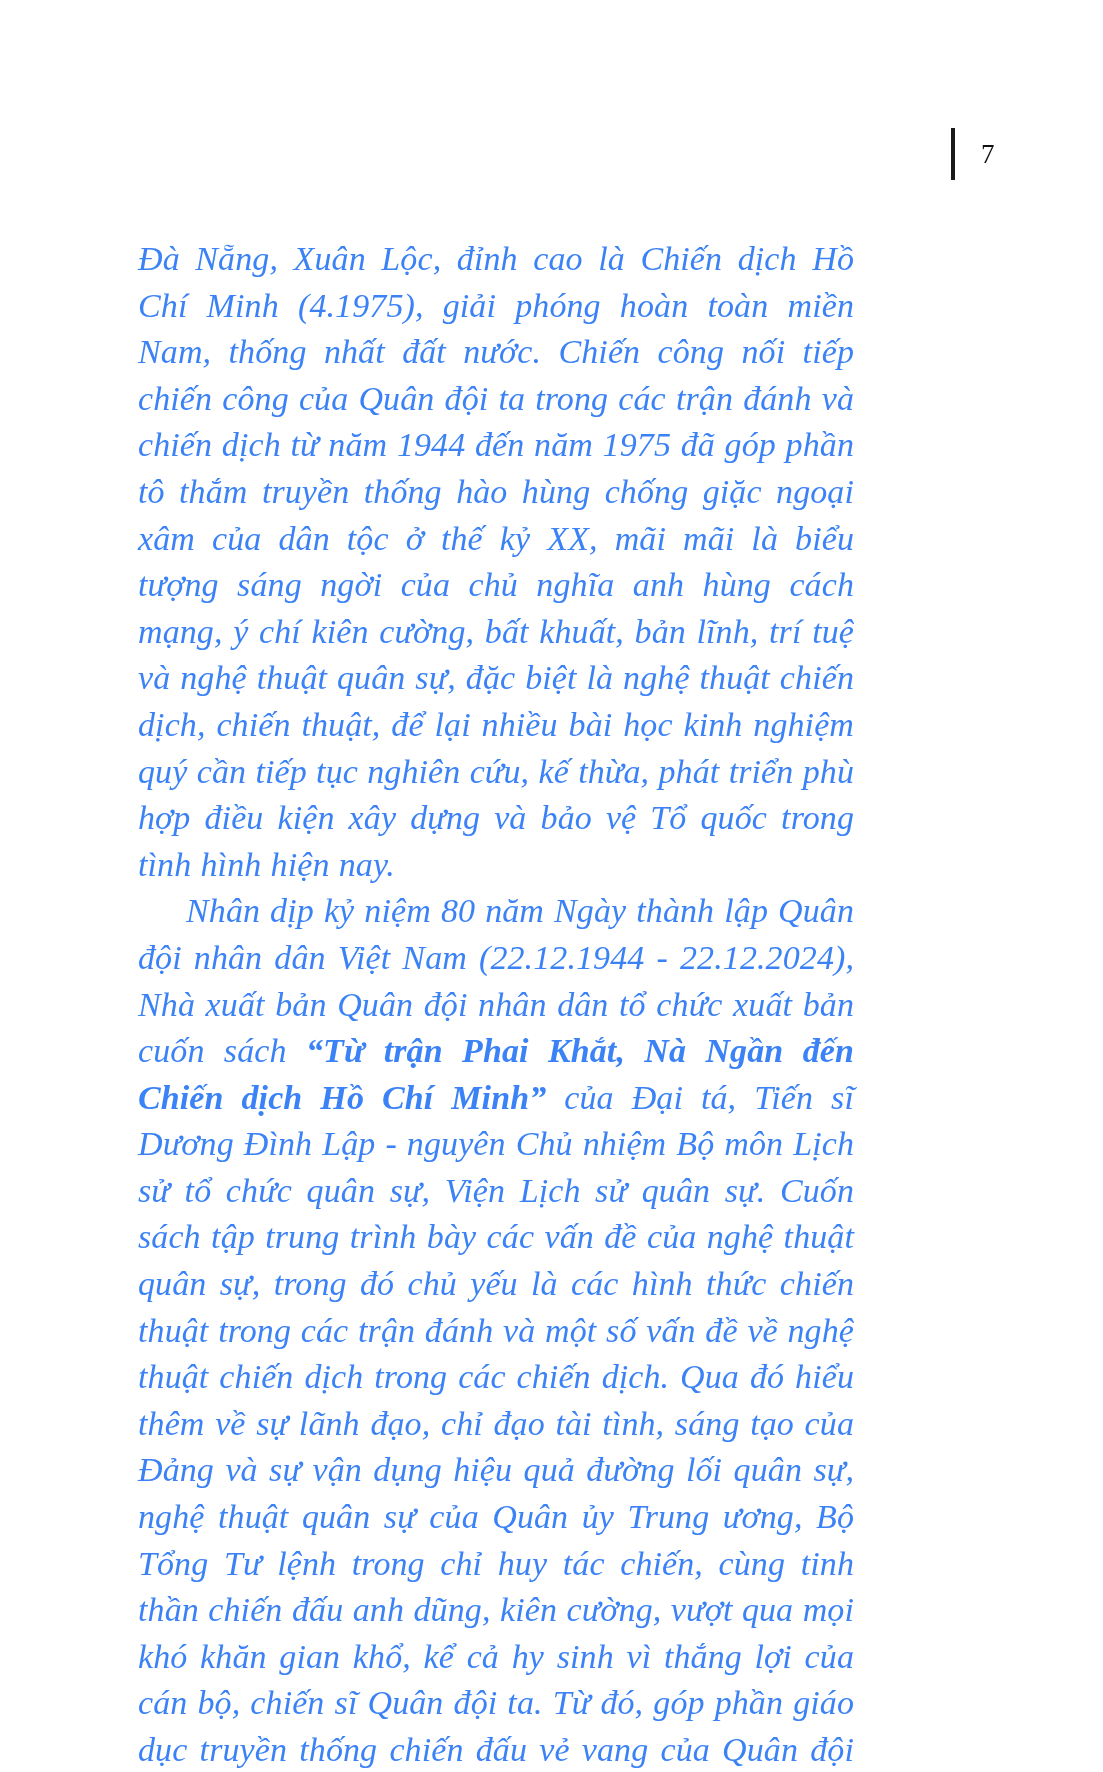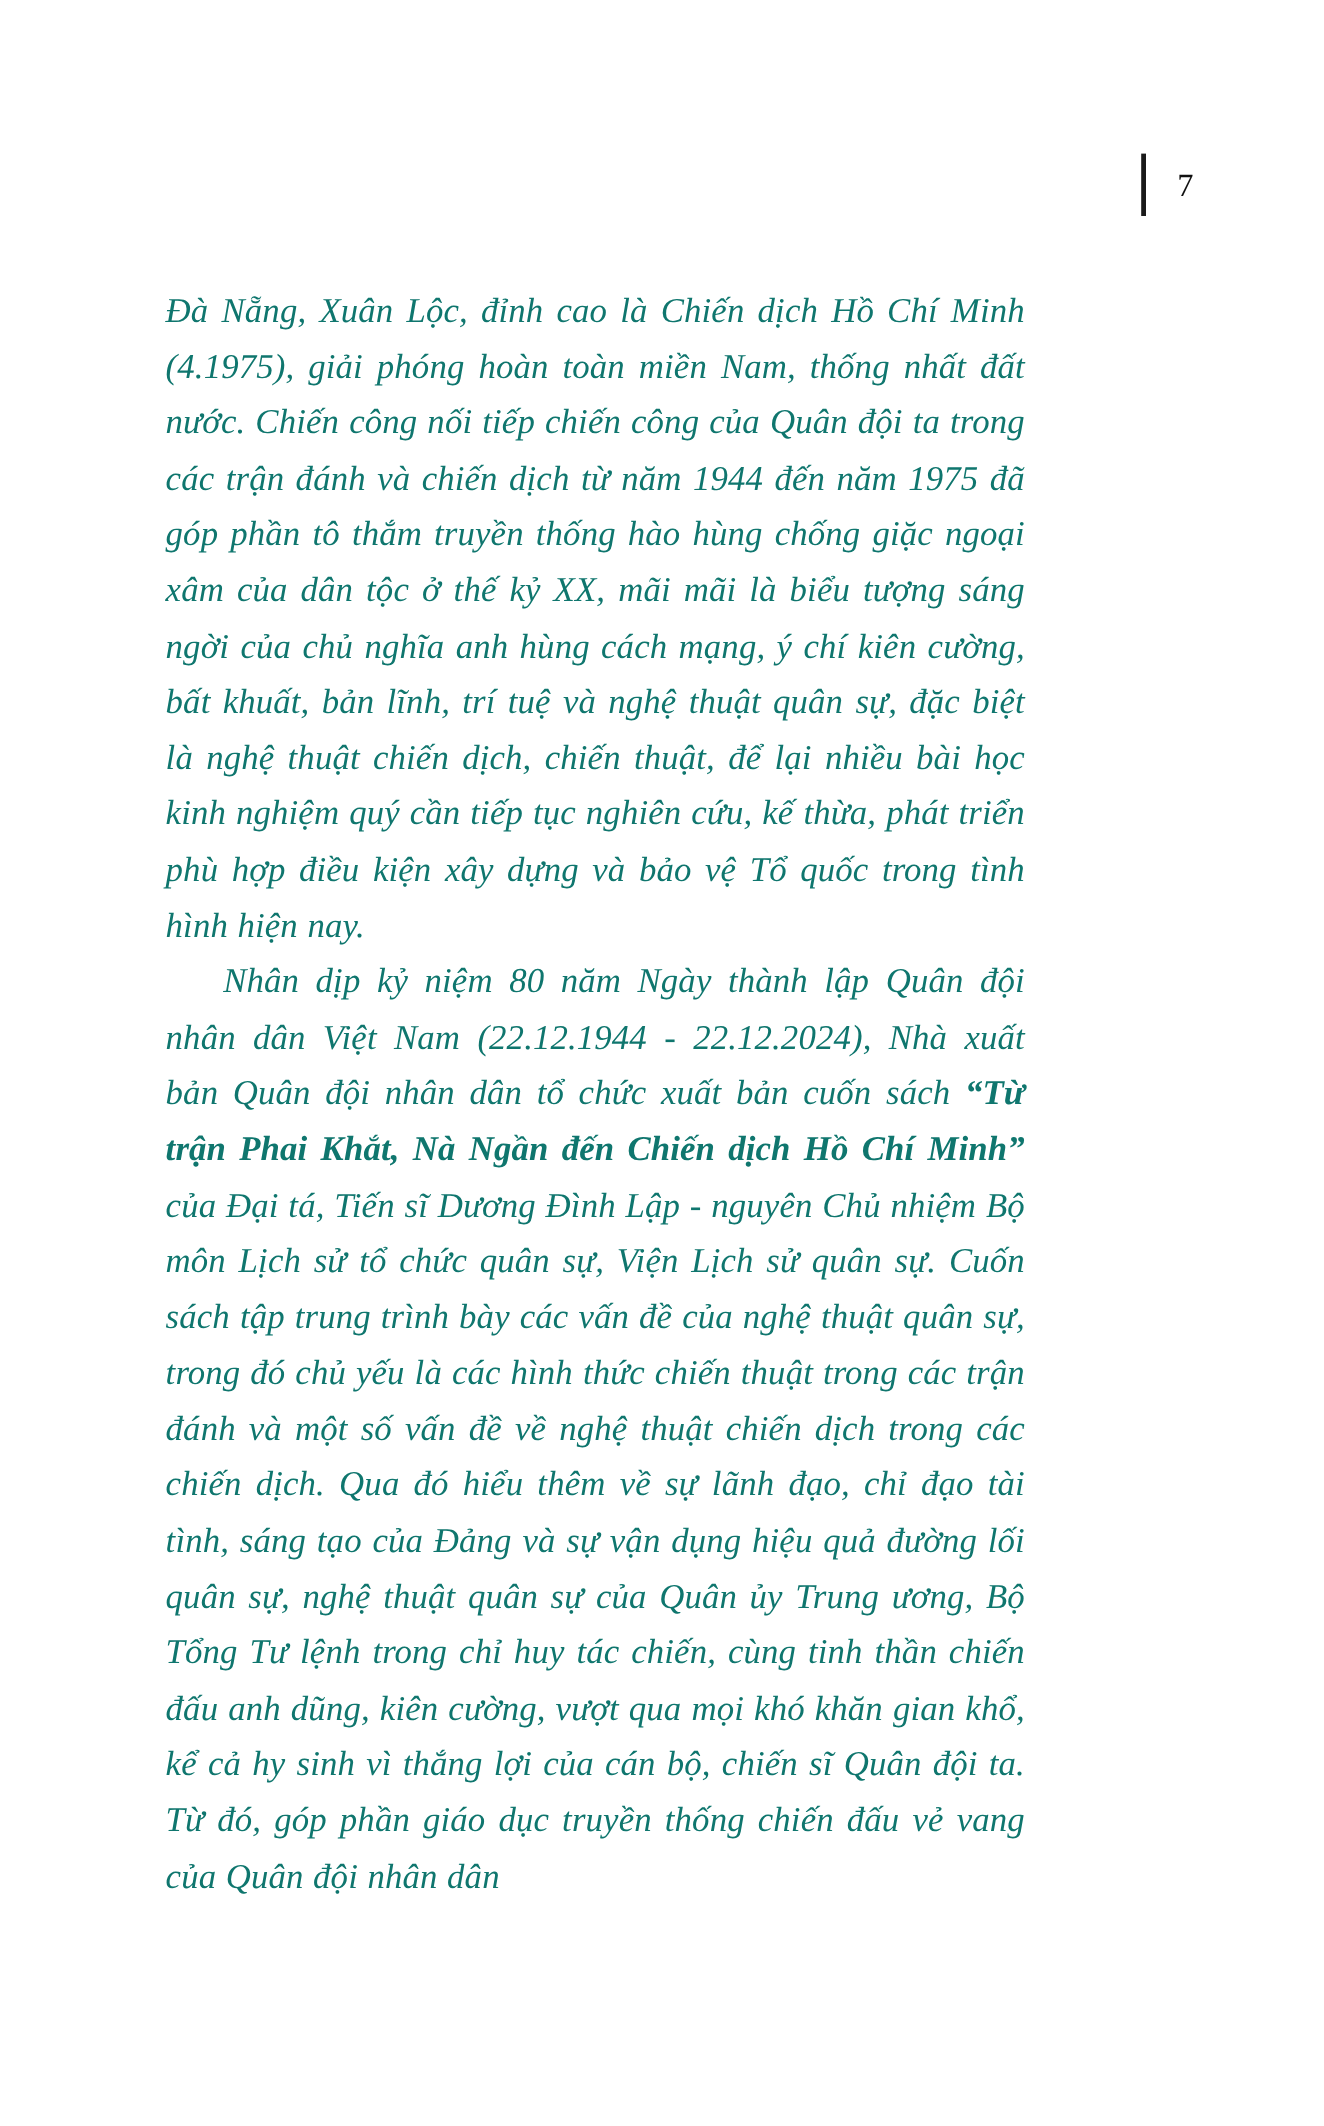--- a/index.html
+++ b/index.html
@@ -50,25 +50,25 @@
     position: absolute;
     top: 236px;
     left: 138px;
     width: 716px;
   }
 
   .para {
     margin: 0;
     font-family: "Liberation Serif", serif;
     font-style: italic;
-    font-size: 29px;
+    font-size: 34px;
     line-height: 46.6px;
     text-align: justify;
     text-justify: inter-word;
-    color: #0f766e;
+    color: #3b82f6;
     letter-spacing: 0.1px;
     word-spacing: 0.6px;
   }
   .para + .para {
     margin-top: 0;
   }
   .para.indent {
     text-indent: 48px;
   }
   .para b {

